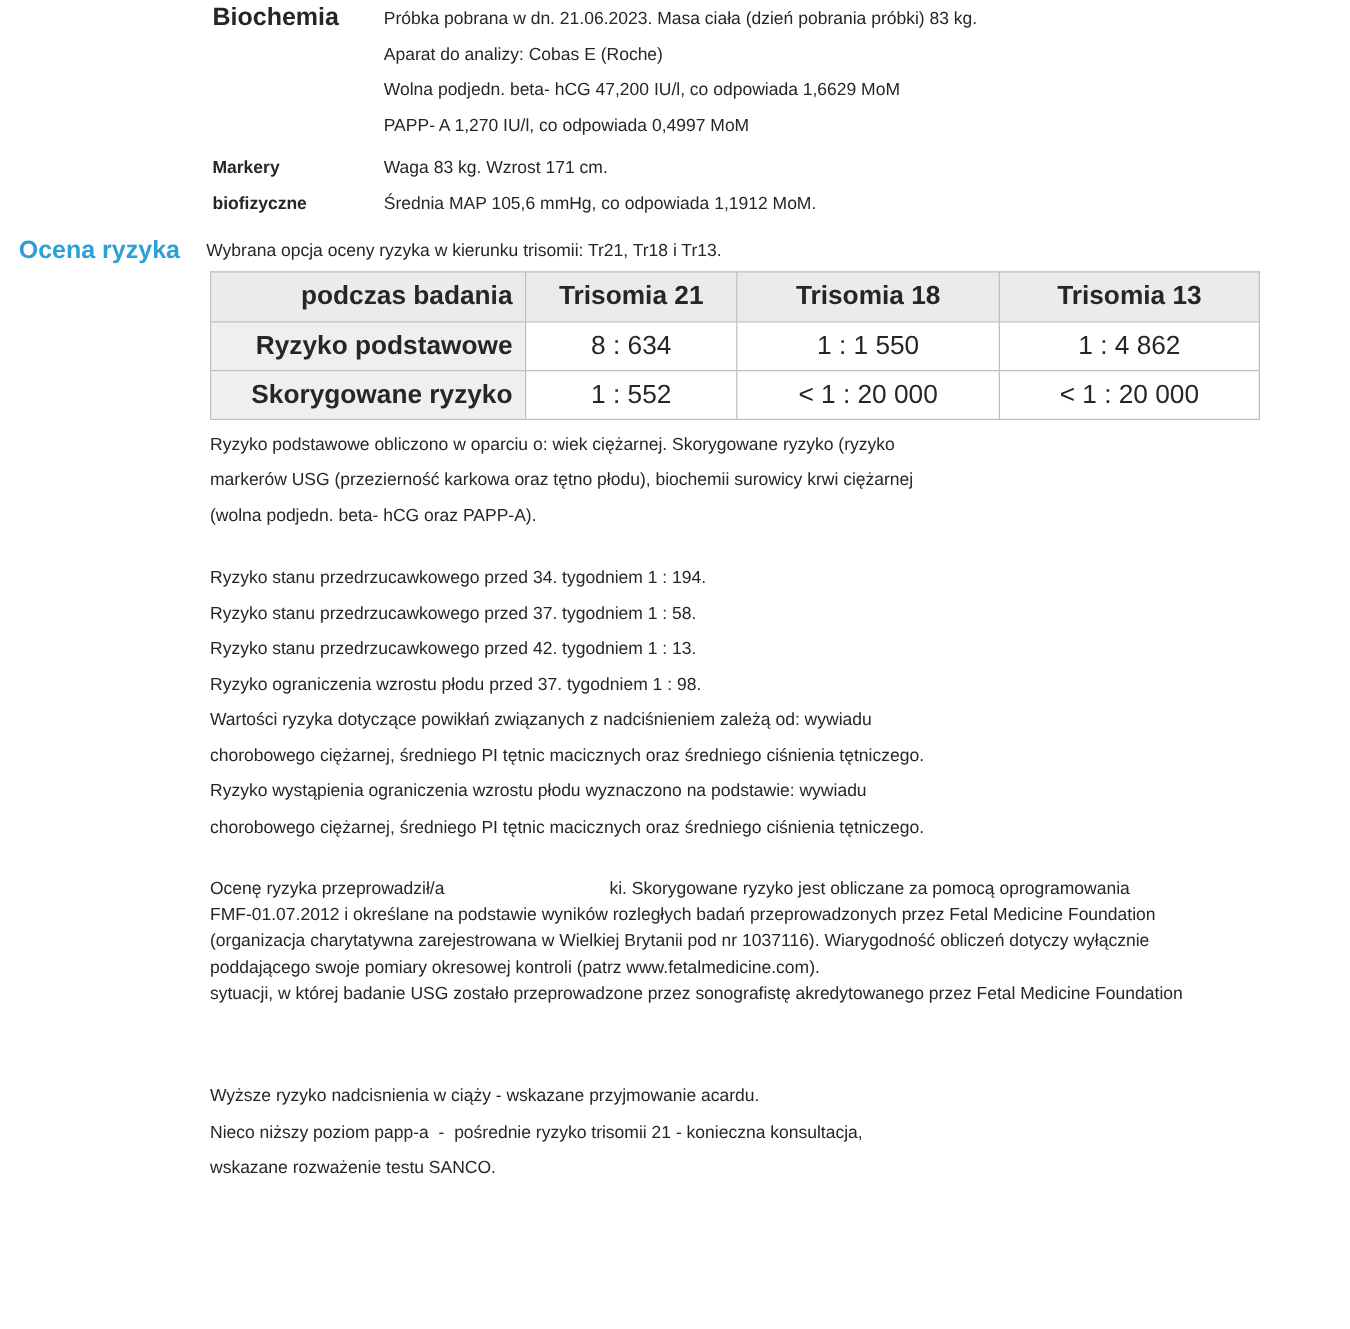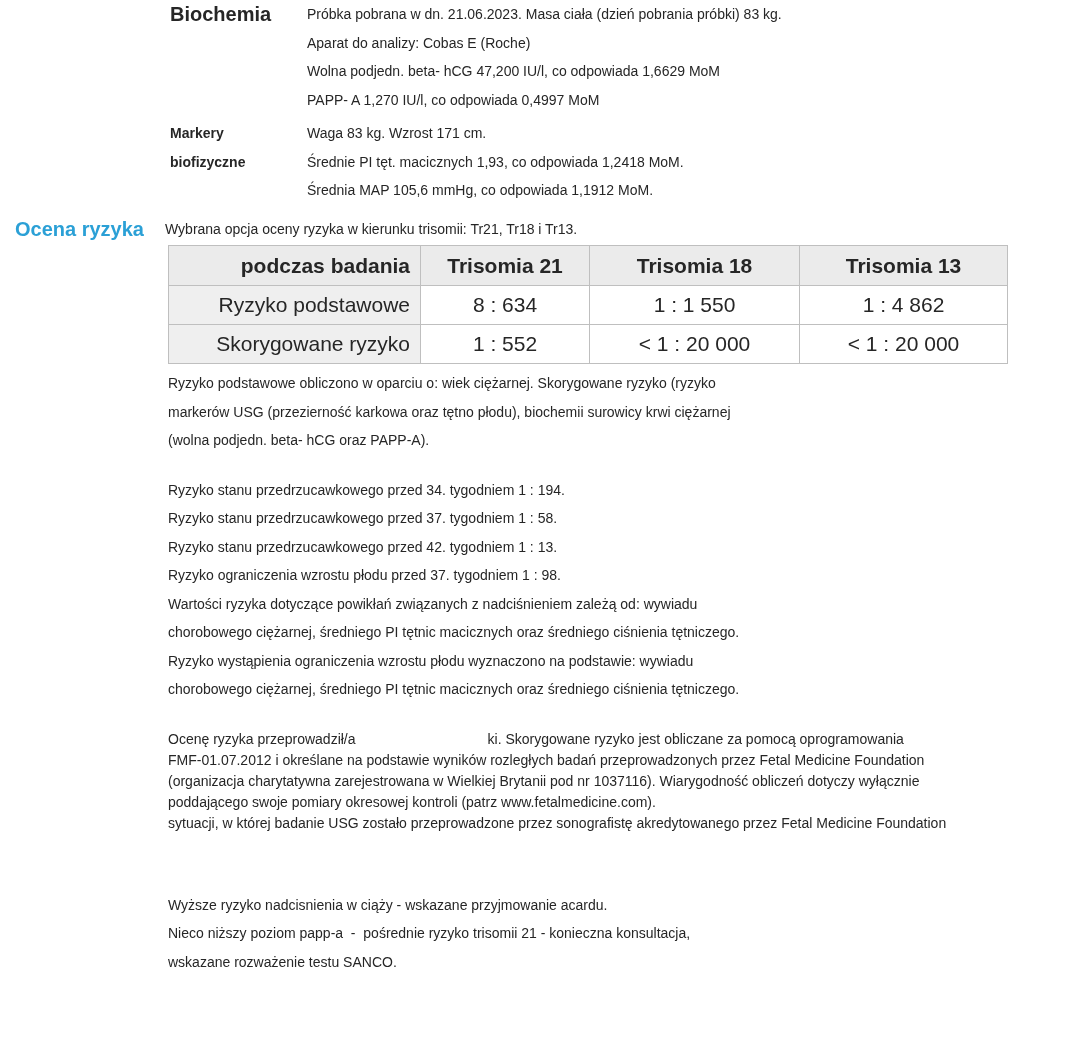--- a/index.html
+++ b/index.html
@@ -33,21 +33,21 @@
     border: 1px solid #bfbfbf;
     font-size: 21px;
     height: 39px;
     padding: 0 10px;
   }
   table.risk-table th { background: #ebebeb; font-weight: bold; height: 40px; }
   th.col-label { width: 252px; text-align: right; }
   th.col-val21 { width: 169px; text-align: center; }
   th.col-val18 { width: 210px; text-align: center; }
   th.col-val13 { width: 208px; text-align: center; }
-  td.row-label { background: #efefef; text-align: right; font-weight: normal; }
+  td.row-label { background: #efefef; text-align: right; font-weight: bold; }
   td.cell-val { background: #ffffff; text-align: center; }
 
   .para { margin-left: 168px; }
   .explanation { margin-top: 5px; }
   .risk-block { margin-top: 21px; }
 
   .fine-print { margin-left: 168px; margin-top: 25px; }
   .fp-line { white-space: pre; font-size: 14px; line-height: 21px; }
   .redaction-gap { display: inline-block; width: 132px; }
 
@@ -68,21 +68,20 @@
     </div>
   </section>
 
   <section class="row-section markery-section">
     <div class="label-col">
       <div class="line">Markery</div>
       <div class="line">biofizyczne</div>
     </div>
     <div class="content-col">
       <div class="line">Waga 83 kg. Wzrost 171 cm.</div>
-      <div class="line">Średnie PI tęt. macicznych 1,93, co odpowiada 1,2418 MoM.</div>
       <div class="line">Średnia MAP 105,6 mmHg, co odpowiada 1,1912 MoM.</div>
     </div>
   </section>
 
   <section class="ocena-row">
     <div class="ocena-label">Ocena ryzyka</div>
     <div class="line">Wybrana opcja oceny ryzyka w kierunku trisomii: Tr21, Tr18 i Tr13.</div>
   </section>
 
   <table class="risk-table">

